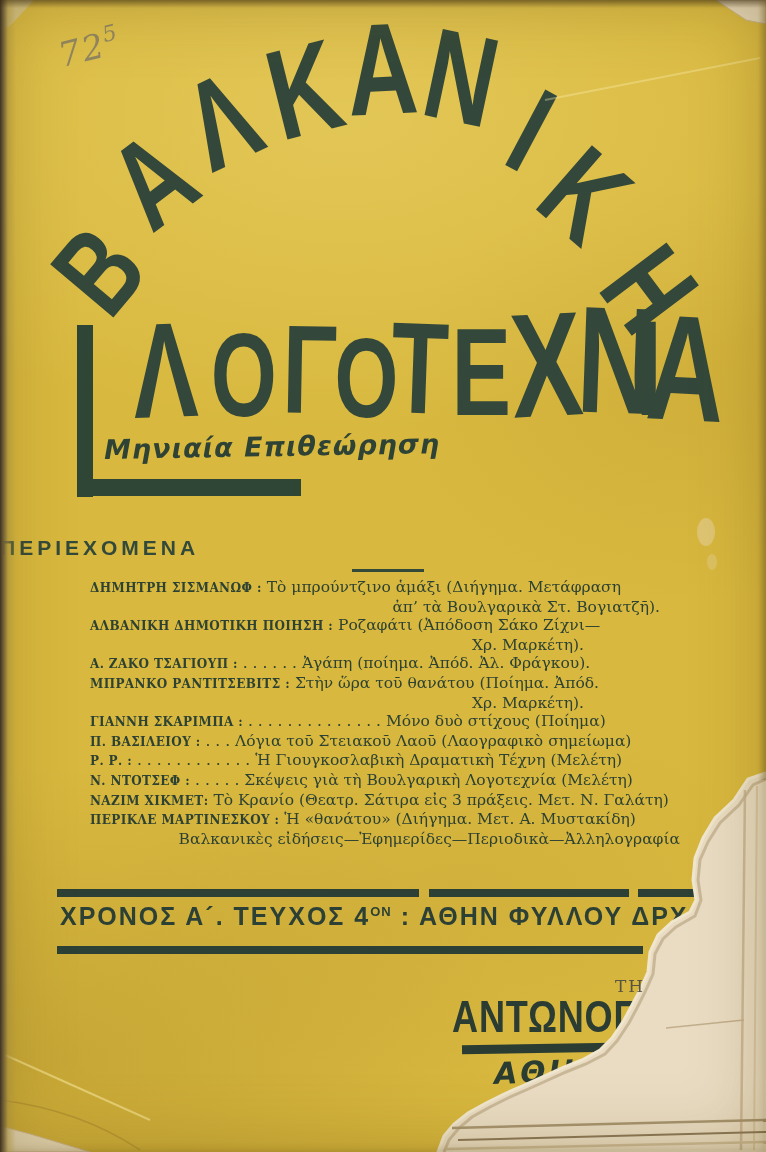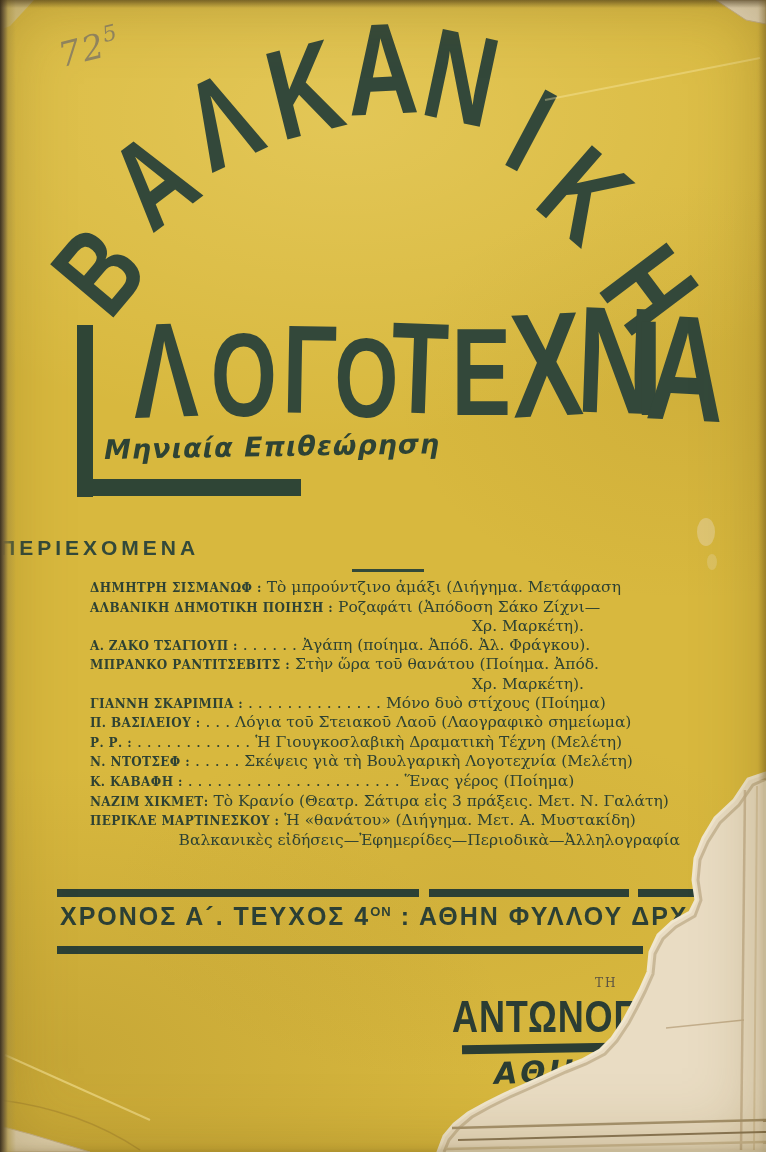--- a/index.html
+++ b/index.html
@@ -65,21 +65,21 @@
   .rule-bot{left:57px;top:946px;width:586px;}
   .issue{left:60px;top:902px;width:640px;z-index:5;color:#2c4035;
     font-family:"Liberation Sans",sans-serif;font-weight:bold;font-size:25px;letter-spacing:2px;white-space:nowrap;}
   .issue sup{font-size:13px;vertical-align:9px;letter-spacing:1px;margin-top:8px;}
   
   .pub-name{left:452px;top:992px;z-index:5;color:#2b3d33;font-family:"Liberation Sans",sans-serif;
     font-weight:900;font-size:44px;letter-spacing:1px;transform:scaleX(.82);transform-origin:left top;white-space:nowrap;}
   .pub-bar{left:462px;top:1044px;width:150px;height:9px;background:#2b3d33;z-index:5;transform:rotate(-1deg);}
   .pub-city{left:494px;top:1054px;z-index:5;color:#2b3d33;font-family:"DejaVu Sans",sans-serif;
     font-style:italic;font-weight:bold;font-size:30px;letter-spacing:3px;transform:rotate(-2deg);}
-  .fragment{left:595px;top:976px;z-index:40;color:#5a5342;font-size:12px;letter-spacing:2px;}
+  .fragment{left:615px;top:976px;z-index:40;color:#5a5342;font-size:17px;letter-spacing:2px;}
   
   .tear-svg{left:0;top:0;width:766px;height:1152px;z-index:30;pointer-events:none;}
   .edge-left{left:0;top:0;width:16px;height:1152px;z-index:46;pointer-events:none;
     background:linear-gradient(90deg,#3e3320 0,#6b5a36 3px,rgba(168,145,63,.55) 8px,rgba(0,0,0,0) 16px);}
   .edge-top{left:0;top:0;width:766px;height:8px;z-index:46;pointer-events:none;
     background:linear-gradient(180deg,rgba(60,45,20,.5),rgba(0,0,0,0));}
   .edge-right{left:758px;top:0;width:8px;height:780px;z-index:46;pointer-events:none;
     background:linear-gradient(270deg,rgba(120,95,35,.4),rgba(0,0,0,0));}
 </style>
 </head>
@@ -116,30 +116,30 @@
 
   <div class="abs lf-v"></div>
   <div class="abs lf-h"></div>
   <div class="abs subtitle">Μηνιαία Επιθεώρηση</div>
 
   <div class="abs toc-head">ΠΕΡΙΕΧΟΜΕΝΑ</div>
   <div class="abs toc-rule"></div>
 
   <div class="abs toc">
     <div class="ln"><span class="nm">ΔΗΜΗΤΡΗ ΣΙΣΜΑΝΩΦ :</span><span> Τὸ μπρούντζινο ἁμάξι  (Διήγημα. Μετάφραση</span></div>
+    <div class="ln r1"><span>ἀπ’ τὰ Βουλγαρικὰ Στ. Βογιατζῆ).</span></div>
     <div class="ln"><span class="nm">ΑΛΒΑΝΙΚΗ ΔΗΜΟΤΙΚΗ ΠΟΙΗΣΗ :</span><span> Ροζαφάτι (Ἀπόδοση Σάκο  Ζίχνι—</span></div>
     <div class="ln r2"><span>Χρ. Μαρκέτη).</span></div>
     <div class="ln"><span class="nm">Α. ΖΑΚΟ ΤΣΑΓΙΟΥΠ :</span><span> . . . . . . Ἀγάπη (ποίημα. Ἀπόδ. Ἀλ. Φράγκου).</span></div>
     <div class="ln"><span class="nm">ΜΠΡΑΝΚΟ ΡΑΝΤΙΤΣΕΒΙΤΣ :</span><span> Στὴν ὥρα τοῦ θανάτου (Ποίημα.  Ἀπόδ.</span></div>
     <div class="ln r2"><span>Χρ. Μαρκέτη).</span></div>
     <div class="ln"><span class="nm">ΓΙΑΝΝΗ ΣΚΑΡΙΜΠΑ :</span><span> . . . . . . . . . . . . . . Μόνο δυὸ στίχους (Ποίημα)</span></div>
     <div class="ln"><span class="nm">Π. ΒΑΣΙΛΕΙΟΥ :</span><span> . . . Λόγια τοῦ Στειακοῦ Λαοῦ (Λαογραφικὸ σημείωμα)</span></div>
     <div class="ln"><span class="nm">Ρ. Ρ. :</span><span> . . . . . . . . . . . . Ἡ Γιουγκοσλαβικὴ Δραματικὴ Τέχνη (Μελέτη)</span></div>
     <div class="ln"><span class="nm">Ν. ΝΤΟΤΣΕΦ :</span><span> . . . . . Σκέψεις γιὰ τὴ Βουλγαρικὴ Λογοτεχνία (Μελέτη)</span></div>
-    <div class="ln"><span class="nm">Κ. ΚΑΒΑΦΗ :</span><span> . . . . . . . . . . . . . . . . . . . . . . Ἕνας γέρος (Ποίημα)</span></div>
     <div class="ln"><span class="nm">ΝΑΖΙΜ ΧΙΚΜΕΤ:</span><span> Τὸ Κρανίο (Θεατρ. Σάτιρα εἰς 3 πράξεις. Μετ. Ν. Γαλάτη)</span></div>
     <div class="ln"><span class="nm">ΠΕΡΙΚΛΕ ΜΑΡΤΙΝΕΣΚΟΥ :</span><span> Ἡ «θανάτου» (Διήγημα. Μετ. Α. Μυστακίδη)</span></div>
     <div class="ln c"><span>Βαλκανικὲς εἰδήσεις—Ἐφημερίδες—Περιοδικὰ—Ἀλληλογραφία</span></div>
   </div>
 
   <div class="rule rule-top"></div>
   <div class="abs issue"><span>ΧΡΟΝΟΣ Α´.  ΤΕΥΧΟΣ  4</span><sup>ΟΝ</sup><span> :  ΑΘΗΝ ΦΥΛΛΟΥ ΔΡΧ</span></div>
   <div class="rule rule-bot"></div>
 
   <div class="abs pub-name">ΑΝΤΩΝΟΠ</div>

